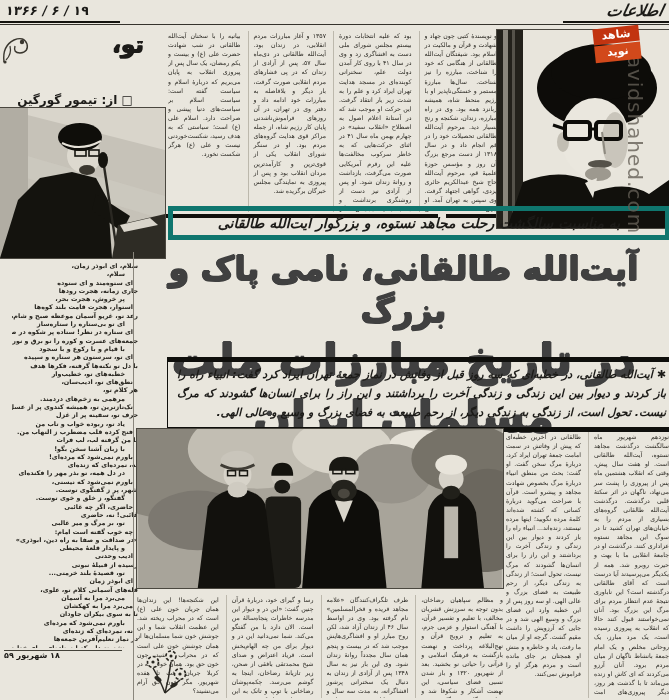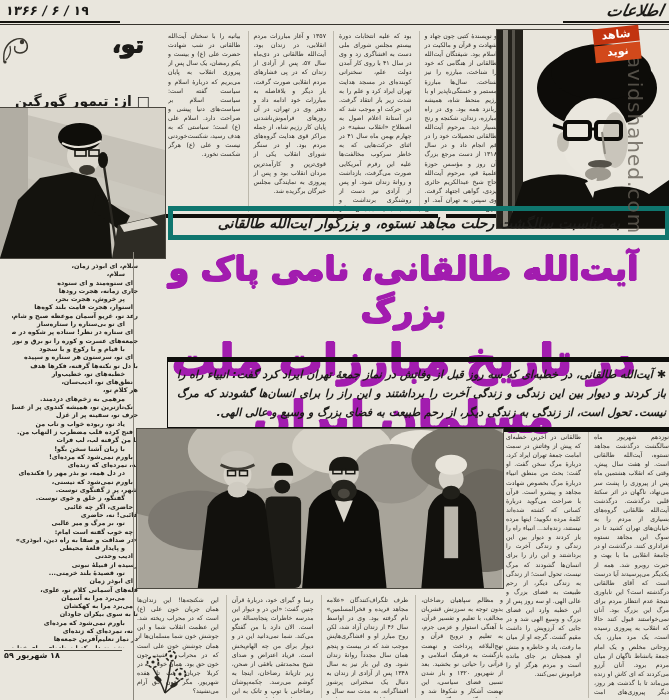--- a/index.html
+++ b/index.html
@@ -15,42 +15,42 @@
   
   .issue-date{left:6px;top:3px;font-size:13px;font-weight:bold;transform:skewX(-8deg);letter-spacing:1px;}
   .masthead{right:6px;top:1px;font-size:16px;font-weight:bold;font-style:italic;transform:skewX(-12deg);}
   .rule-thin{height:1px;background:#35332c;}
   .rule-med{height:2px;background:#14130e;}
   
   .poem-title{left:0;top:31px;width:162px;text-align:right;padding-right:10px;font-weight:bold;
     text-shadow:.7px 0 currentColor,-.7px 0 currentColor,0 .5px currentColor;}
   .poem-title .t1{font-size:23px;line-height:1.15;padding-right:18px;}
   .poem-title .t2{font-size:18.5px;line-height:1.25;letter-spacing:-1px;}
-  .poem-byline{left:0;top:93px;width:150px;font-size:14px;font-weight:bold;}
+  .poem-byline{left:0;top:93px;width:150px;text-align:center;font-size:12px;font-weight:bold;}
   .photo{outline:1px solid #4a473f;background:#c6c2b8;overflow:hidden;}
   .poem-col{left:12px;top:262px;width:126px;height:386px;overflow:hidden;font-weight:bold;}
   .poem-line{font-size:6.4px;line-height:8.3px;white-space:nowrap;overflow:hidden;text-align:right;color:#26241e;}
   .poem-line:nth-child(3n+2){padding-right:13px;}
   .poem-line:nth-child(3n){padding-right:5px;}
   .poem-sign{left:4px;top:650px;width:118px;border-top:1px solid #44423a;padding-top:0;
     font-size:8px;font-weight:bold;text-align:left;}
   
   .colgroup{display:flex;gap:7px;overflow:hidden;}
   .news-col{flex:1 1 0;overflow:hidden;}
   .news-col:not(:last-child){border-left:1px solid #bcb8ac;padding-left:5px;}
   .small{font-size:6.2px;line-height:1.47;text-align:justify;color:#2a2822;}
   .top-cols{left:168px;top:31px;width:329px;height:181px;}
   .right-cols{left:506px;top:432px;width:163px;height:266px;}
   .bottom-cols{left:137px;top:595px;width:366px;height:103px;}
   .vrule{width:1px;background:#8a867c;}
   .hbar{background:#100f0b;}
   
   .kicker{left:168px;top:206px;width:492px;height:24px;border:5px solid #0f766e;
     font-size:14px;font-weight:bold;font-style:italic;text-align:center;line-height:24px;overflow:hidden;}
-  .headline{left:138px;top:248px;width:531px;text-align:center;font-weight:bold;color:#a21caf;
+  .headline{left:138px;top:248px;width:531px;text-align:center;font-weight:bold;color:#404040;
     letter-spacing:-1px;line-height:1.28;
     text-shadow:.9px 0 currentColor,-.9px 0 currentColor,0 .6px currentColor,0 -.6px currentColor;}
   .headline .h1{font-size:33px;}
   .headline .h2{font-size:44px;}
   .lead{left:158px;top:357px;width:489px;border-top:5px solid #0f0f0c;border-bottom:5px solid #0f0f0c;
     border-left:1px solid #0f0f0c;border-right:1px solid #0f0f0c;
     padding:4px 9px;font-size:11px;font-weight:bold;font-style:italic;text-align:justify;line-height:1.72;margin-left:9px;}
   
   .wm-badge{left:594px;top:27px;width:46px;transform:rotate(-6deg);z-index:5;text-align:center;}
   .wm-badge span{display:block;color:#fff;font-size:11px;font-weight:bold;line-height:1.3;padding:1px 2px;}

